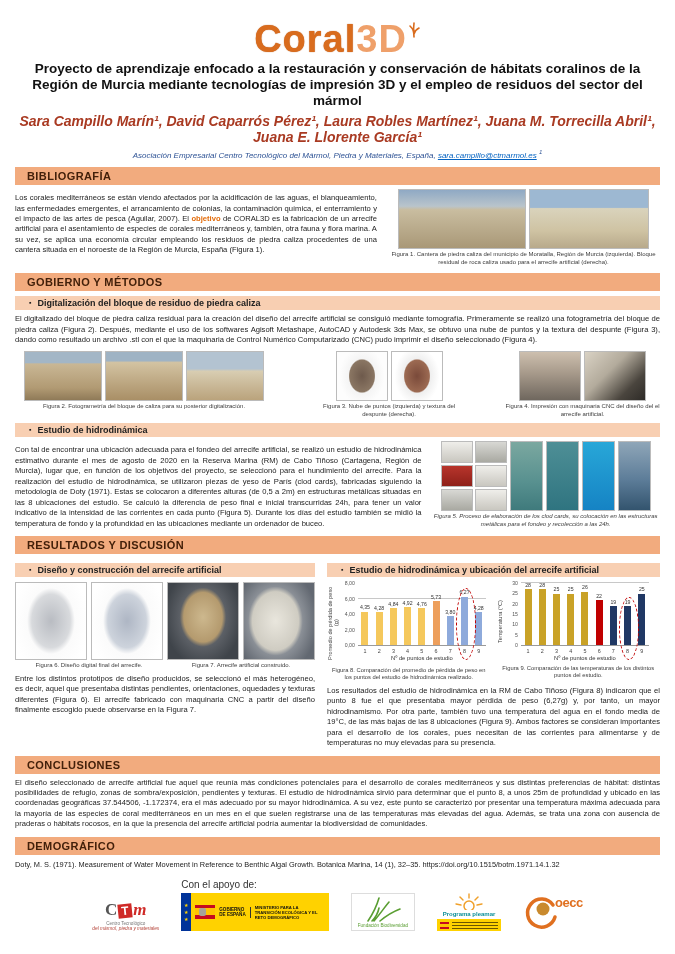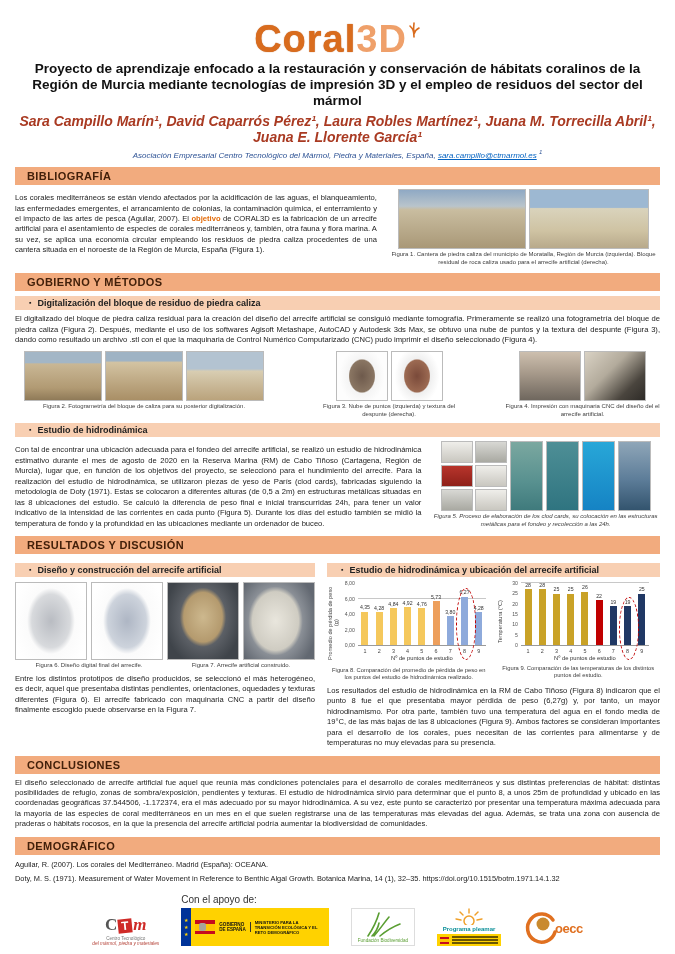--- a/index.html
+++ b/index.html
@@ -99,21 +99,21 @@
   .gov-txt{font-size:4.6px;font-weight:bold;color:#111;line-height:1.15;padding-right:4px;border-right:1px solid #333;}
   .min-txt{font-size:4.2px;font-weight:bold;color:#111;line-height:1.2;width:70px;padding:0 4px;}
   .bio{display:flex;flex-direction:column;align-items:center;border:0.5px solid #ddd;padding:2px 6px;background:#fff;}
   .bio-cap{font-size:4.6px;color:#5a9e32;margin-top:1px;}
   .plm{display:flex;flex-direction:column;align-items:center;}
   .plm-label{font-size:6px;font-weight:bold;color:#0b8f98;margin-top:1px;}
   .plm-strip{margin-top:2px;background:#ffd200;width:64px;height:12px;display:flex;align-items:center;gap:3px;padding:0 3px;box-sizing:border-box;}
   .plm-strip .mini{width:9px;height:7px;background:linear-gradient(to bottom,#c60b1e 0% 30%,#ffc400 30% 70%,#c60b1e 70% 100%);}
   .plm-strip .lines{flex:1;}
   .plm-strip .lines div{height:1.5px;background:#6b5600;margin:1.5px 0;}
-  .oecc{display:flex;align-items:center;}
+  .oecc{display:flex;align-items:flex-start;}
   .oecc-txt{font-size:13px;color:#e07020;font-weight:bold;margin-left:-4px;letter-spacing:-0.5px;}
 </style>
 </head>
 <body>
 
 <div class="poster">
 
   <div class="header">
     <div class="logo">
       <span class="c1">Coral</span><span class="c2">3D</span><span class="coral-sprig"><svg width="14" height="16" viewBox="0 0 14 16">
@@ -359,21 +359,20 @@
         </div>
       </div>
       <div class="para">Los resultados del estudio de hidrodinámica en la RM de Cabo Tiñoso (Figura 8) indicaron que el punto 8 fue el que presentaba mayor pérdida de peso (6,27g) y, por tanto, un mayor hidrodinamismo. Por otra parte, también tuvo una temperatura del agua en el fondo media de 19°C, de las más bajas de las 8 ubicaciones (Figura 9). Ambos factores se consideran importantes para el desarrollo de los corales, pues necesitan de las corrientes para alimentarse y de temperaturas no muy elevadas para su presencia.</div>
     </div>
   </div>
 
   <div class="secbar">CONCLUSIONES</div>
   <div class="para">El diseño seleccionado de arrecife artificial fue aquel que reunía más condiciones potenciales para el desarrollo de corales mediterráneos y sus distintas preferencias de hábitat: distintas posibilidades de refugio, zonas de sombra/exposición, pendientes y texturas. El estudio de hidrodinámica sirvió para determinar que el punto 8, a unos 25m de profundidad y ubicado en las coordenadas geográficas 37.544506, -1.172374, era el más adecuado por su mayor hidrodinámica. A su vez, este punto se caracterizó por presentar una temperatura máxima adecuada para la mayoría de las especies de coral mediterráneos en un mes en el que suelen registrarse una de las temperaturas más elevadas del agua. Además, se trata una zona con ausencia de praderas o hábitats rocosos, en la que la presencia del arrecife artificial podría aumentar la biodiversidad de comunidades.</div>
 
   <div class="secbar">DEMOGRÁFICO</div>
-  <div class="ref">Aguilar, R. (2007). Los corales del Mediterráneo. Madrid (España): OCEANA.</div>
   <div class="ref">Doty, M. S. (1971). Measurement of Water Movement in Reference to Benthic Algal Growth. Botanica Marina, 14 (1), 32–35. https://doi.org/10.1515/botm.1971.14.1.32</div>
 
   <div class="footer">
     <div class="ctm">
       <div class="ctm-logo">
         <span class="ctm-c">C</span><span class="ctm-t">T</span><span class="ctm-m">m</span>
       </div>
       <div class="ctm-cap1">Centro Tecnológico</div>
       <div class="ctm-cap2">del mármol, piedra y materiales</div>
     </div>

